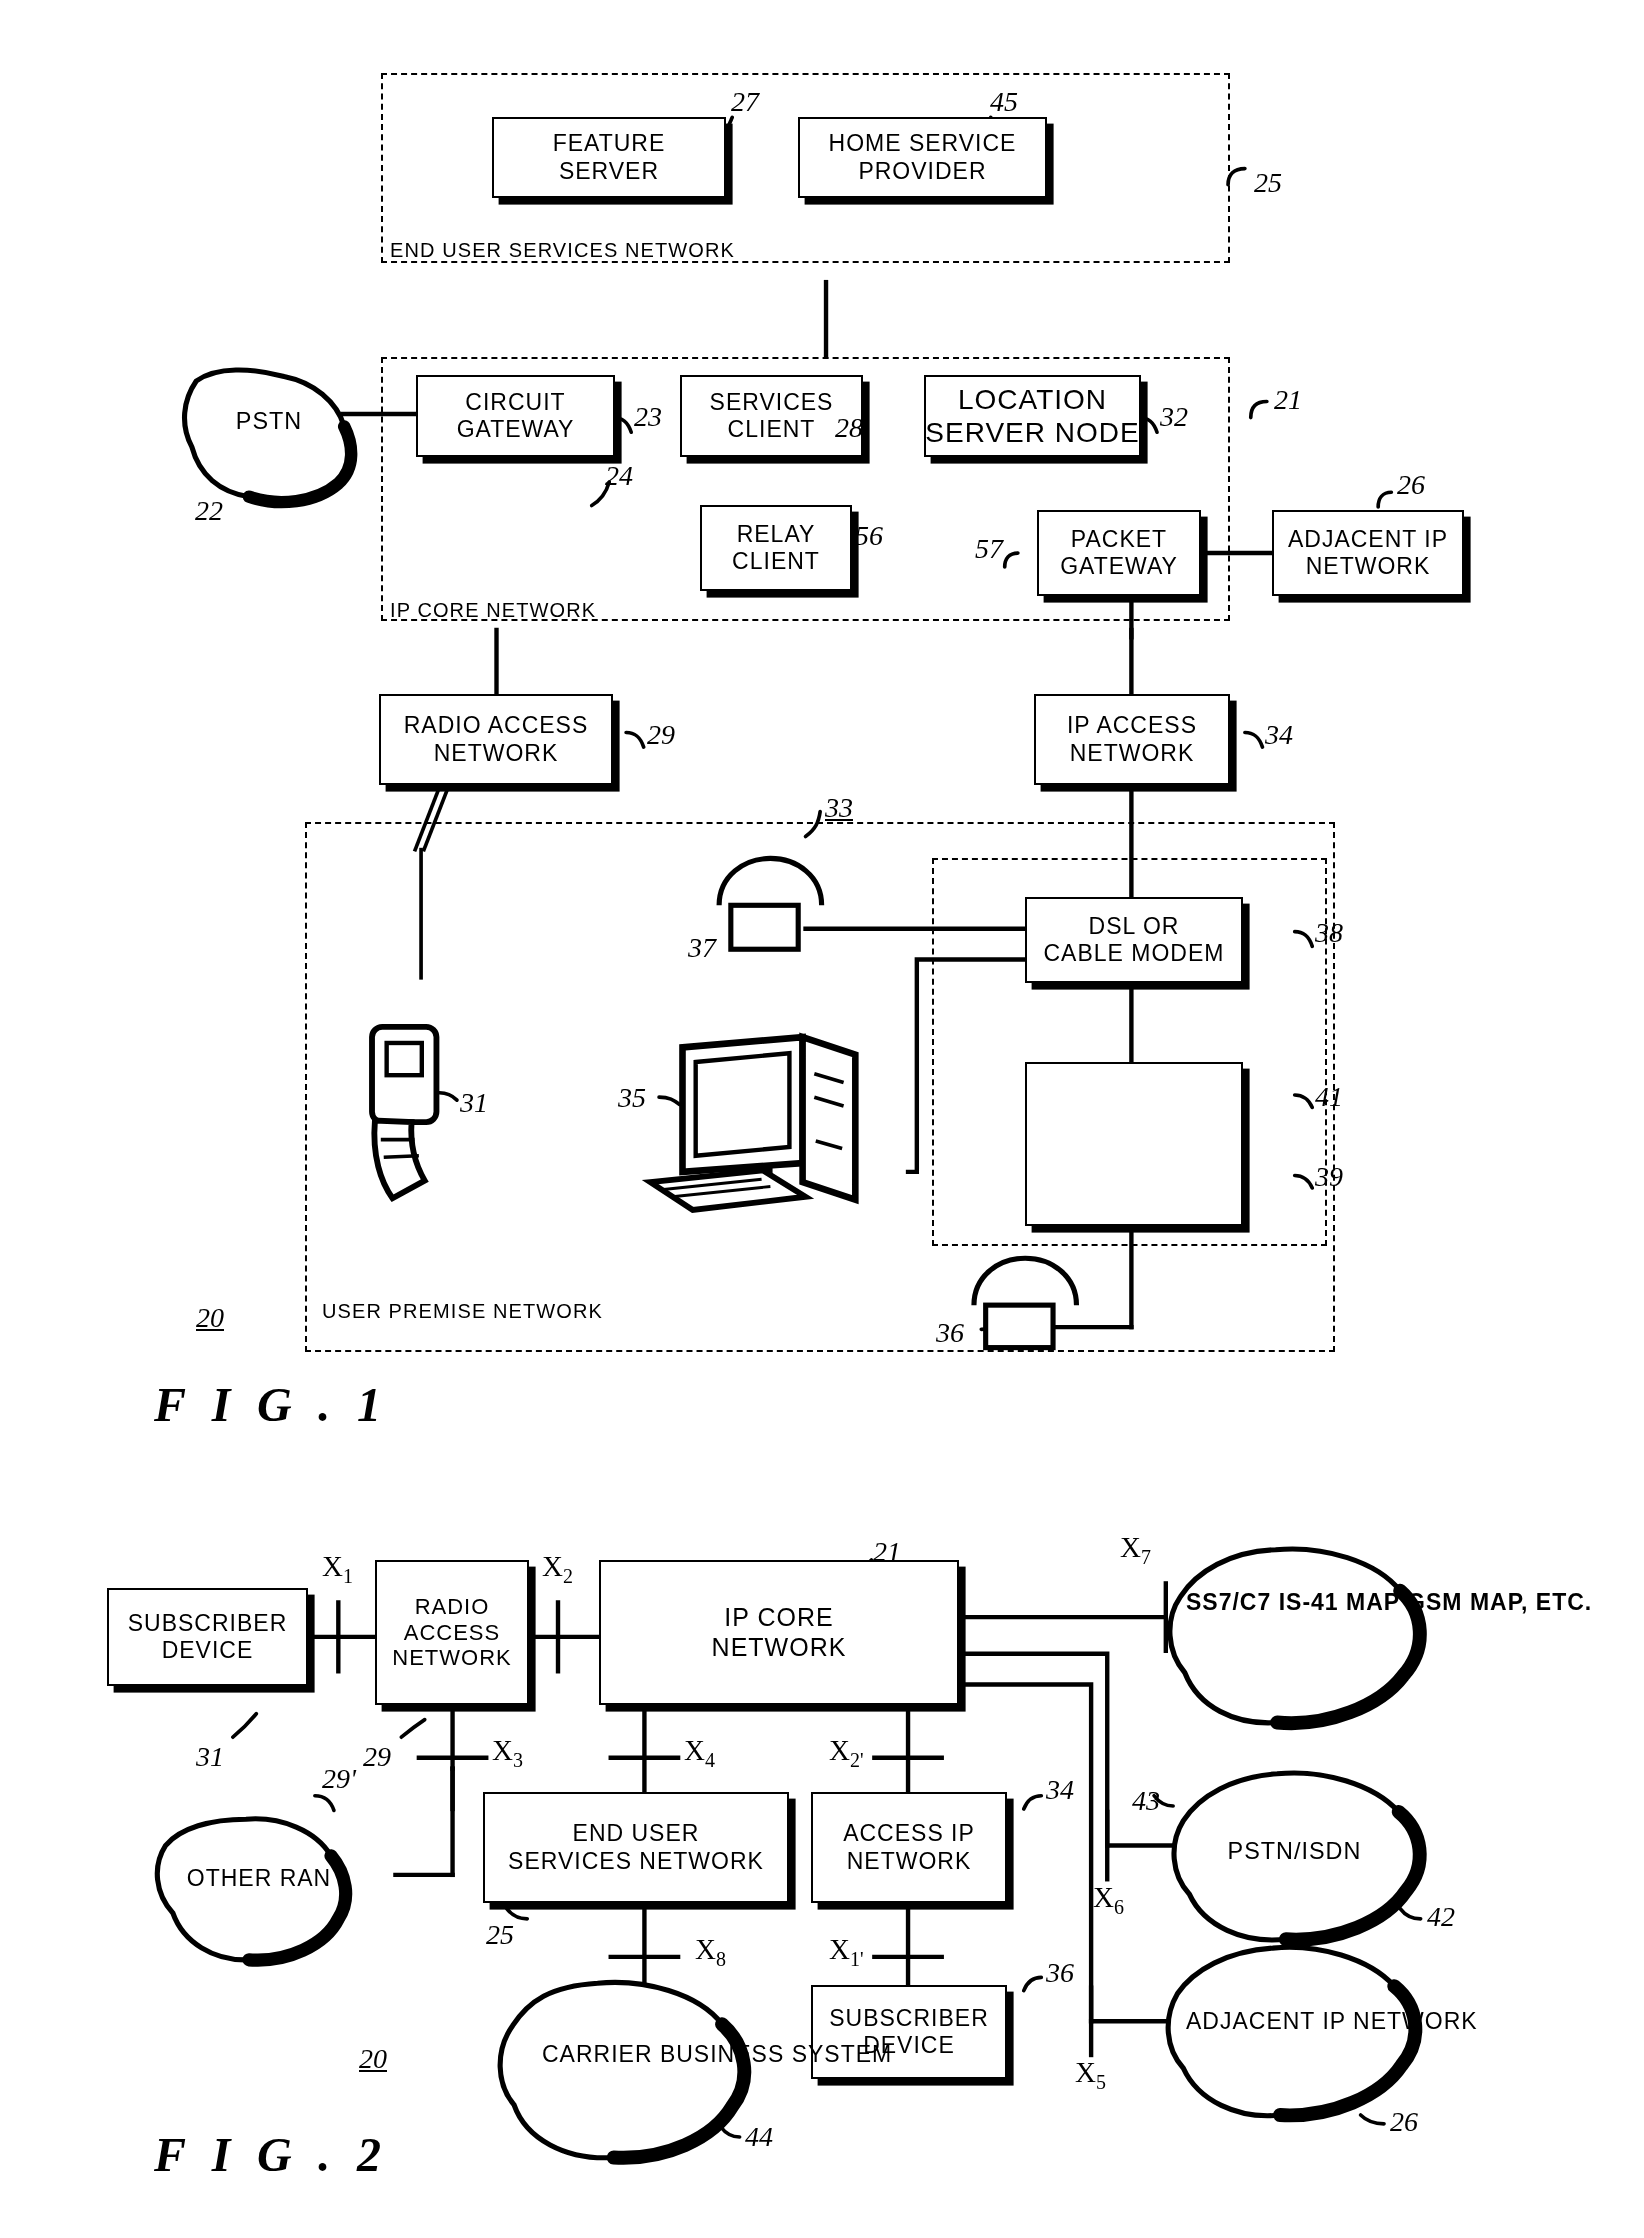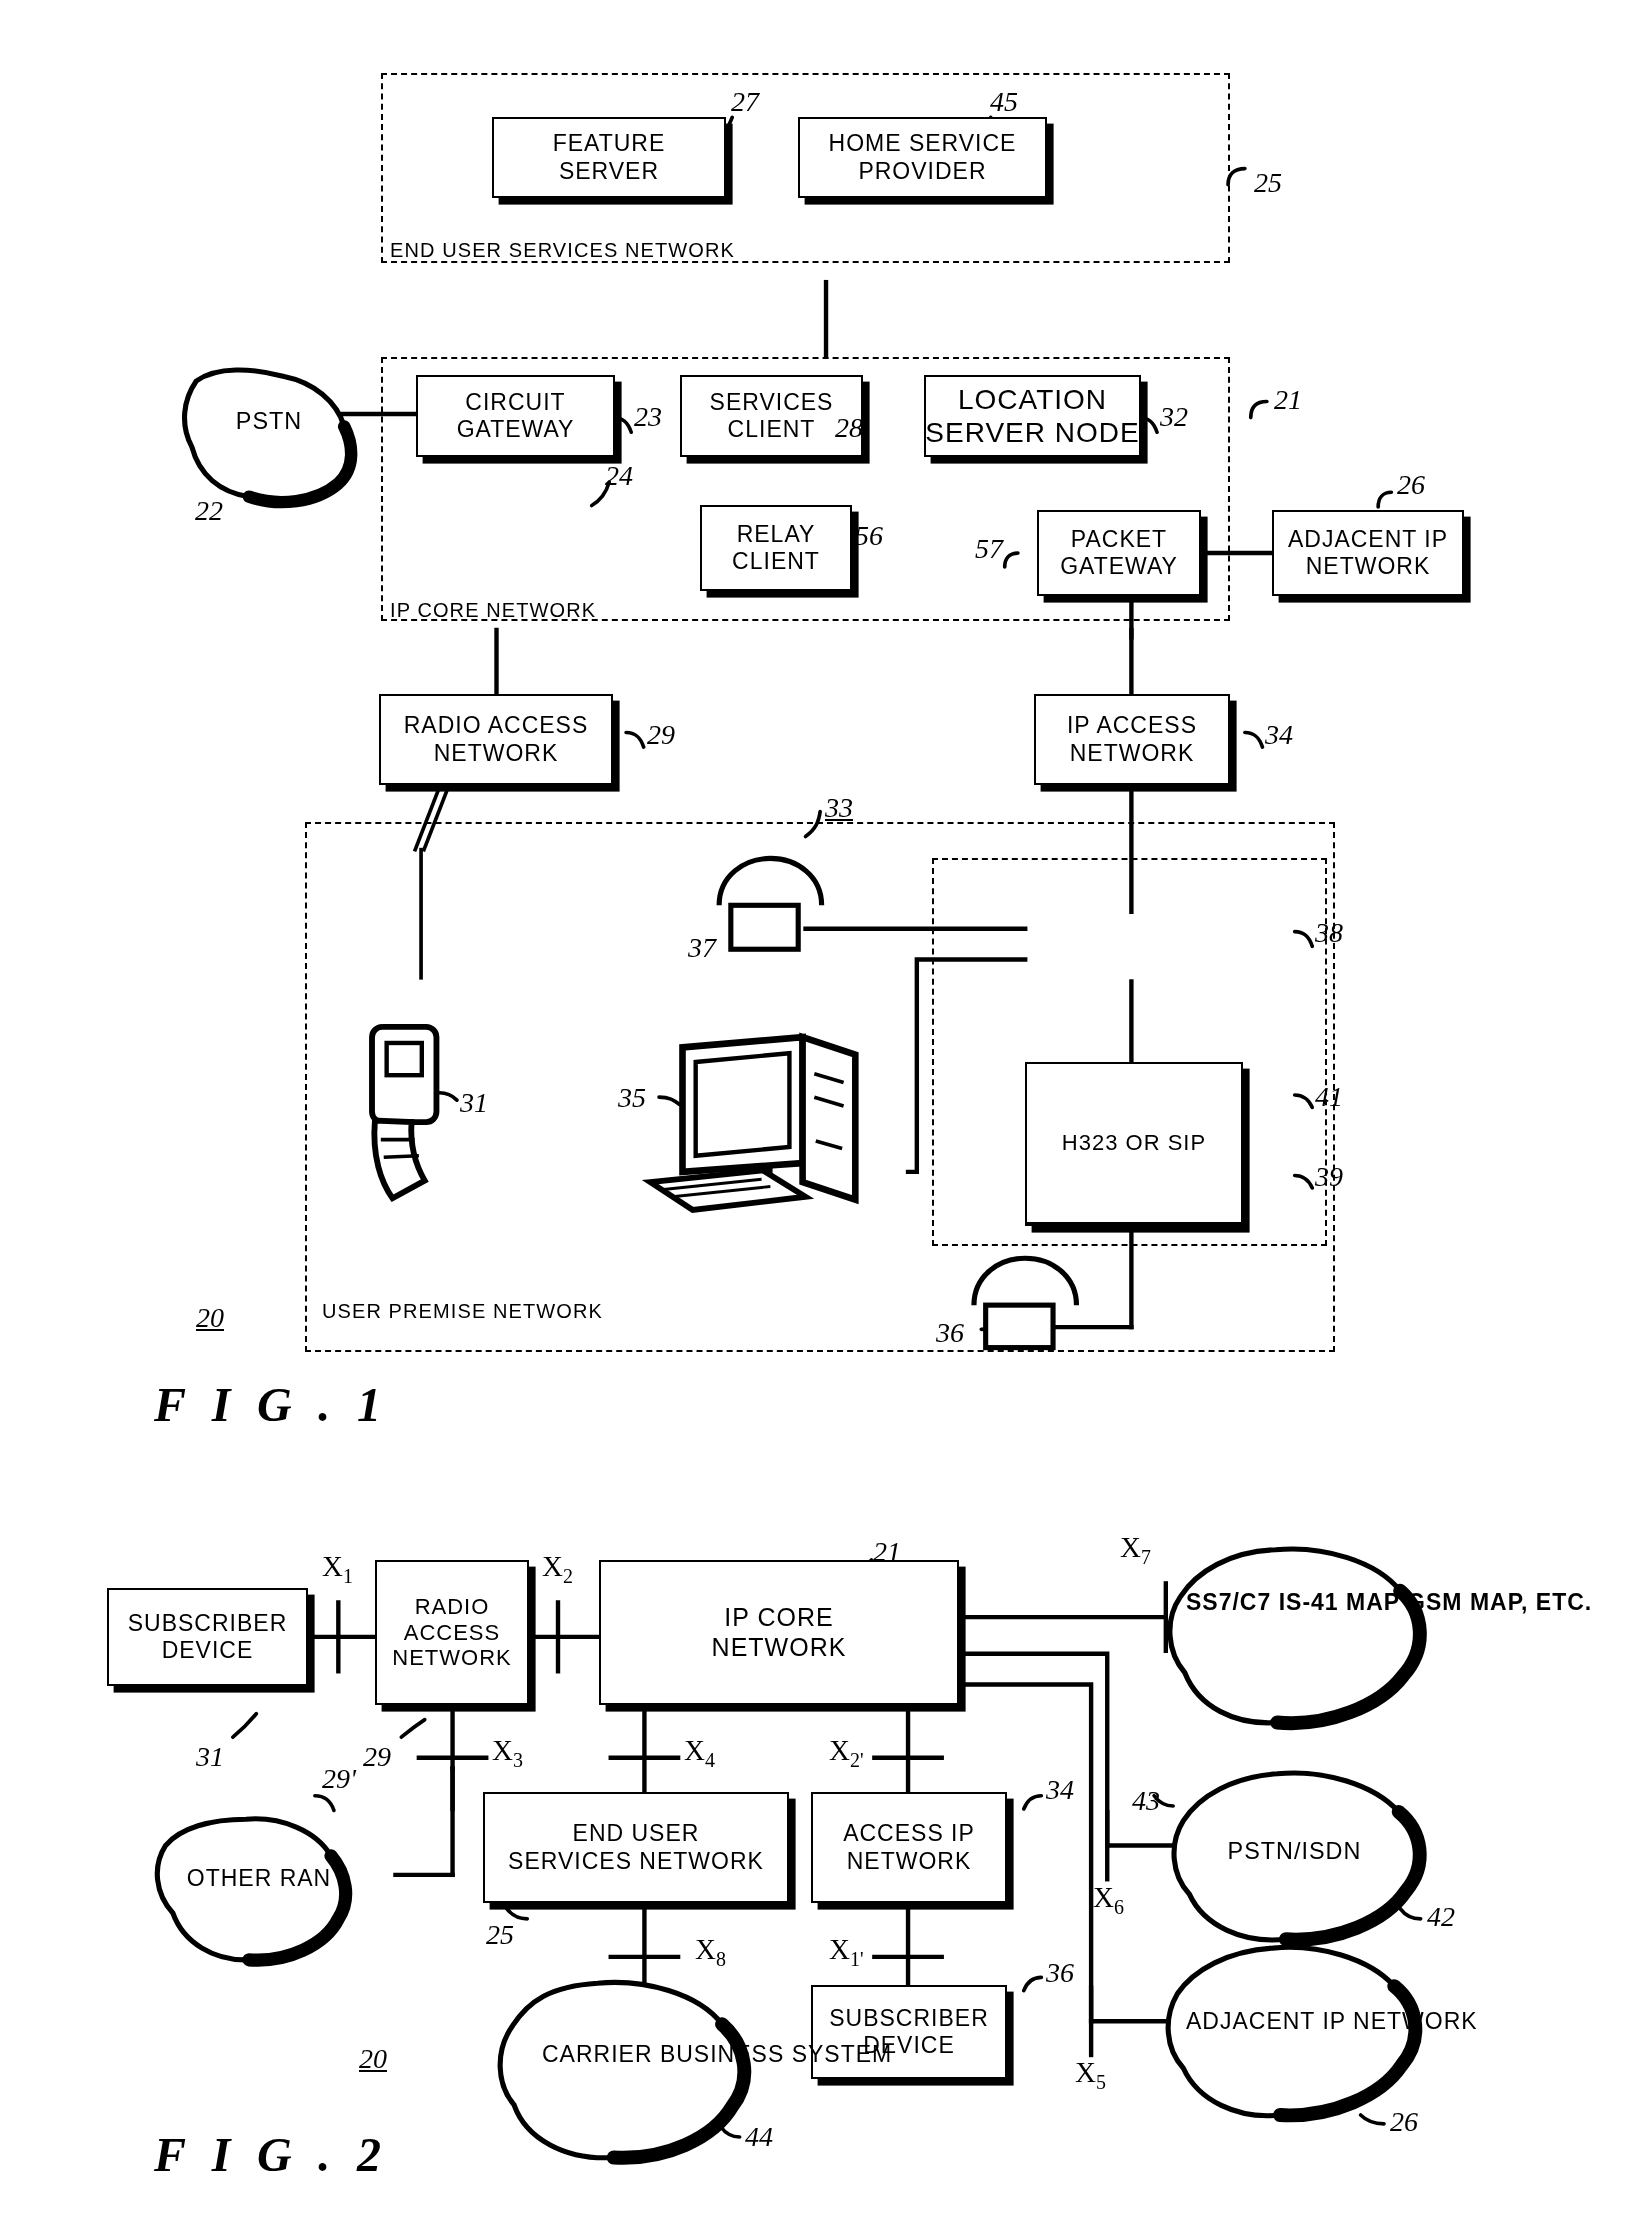--- a/index.html
+++ b/index.html
@@ -327,26 +327,27 @@
   <span class="ln">IP ACCESS</span>
   <span class="ln">NETWORK</span>
 </div>
 <div class="ref" style="left:1265px;top:719px;">34</div>
 
 <div class="dashed" style="left:305px;top:822px;width:1030px;height:530px;"></div>
 <div class="dashed-label" style="left:322px;top:1300px;">USER PREMISE NETWORK</div>
 
 <div class="dashed" style="left:932px;top:858px;width:395px;height:388px;"></div>
 
+<div class="box" style="left:1025px;top:897px;width:218px;height:86px;font-size:23px;">
+  <span class="ln">DSL OR</span>
+  <span class="ln">CABLE MODEM</span>
+</div>
 <div class="ref" style="left:1315px;top:917px;">38</div>
 
 <div class="stack" style="left:1025px;top:1062px;width:218px;height:164px;">
-  <div class="cell top">
-    <span>H323 OR SIP</span>
-  </div>
 </div>
 <div class="ref" style="left:1315px;top:1081px;">41</div>
 <div class="ref" style="left:1315px;top:1161px;">39</div>
 
 <div class="cloudtxt" style="left:196px;top:407px;width:146px;font-size:23.4px;">
   <span>PSTN</span>
 </div>
 <div class="ref" style="left:195px;top:495px;">22</div>
 
 <div class="ref" style="left:825px;top:792px;text-decoration:underline;">33</div>

